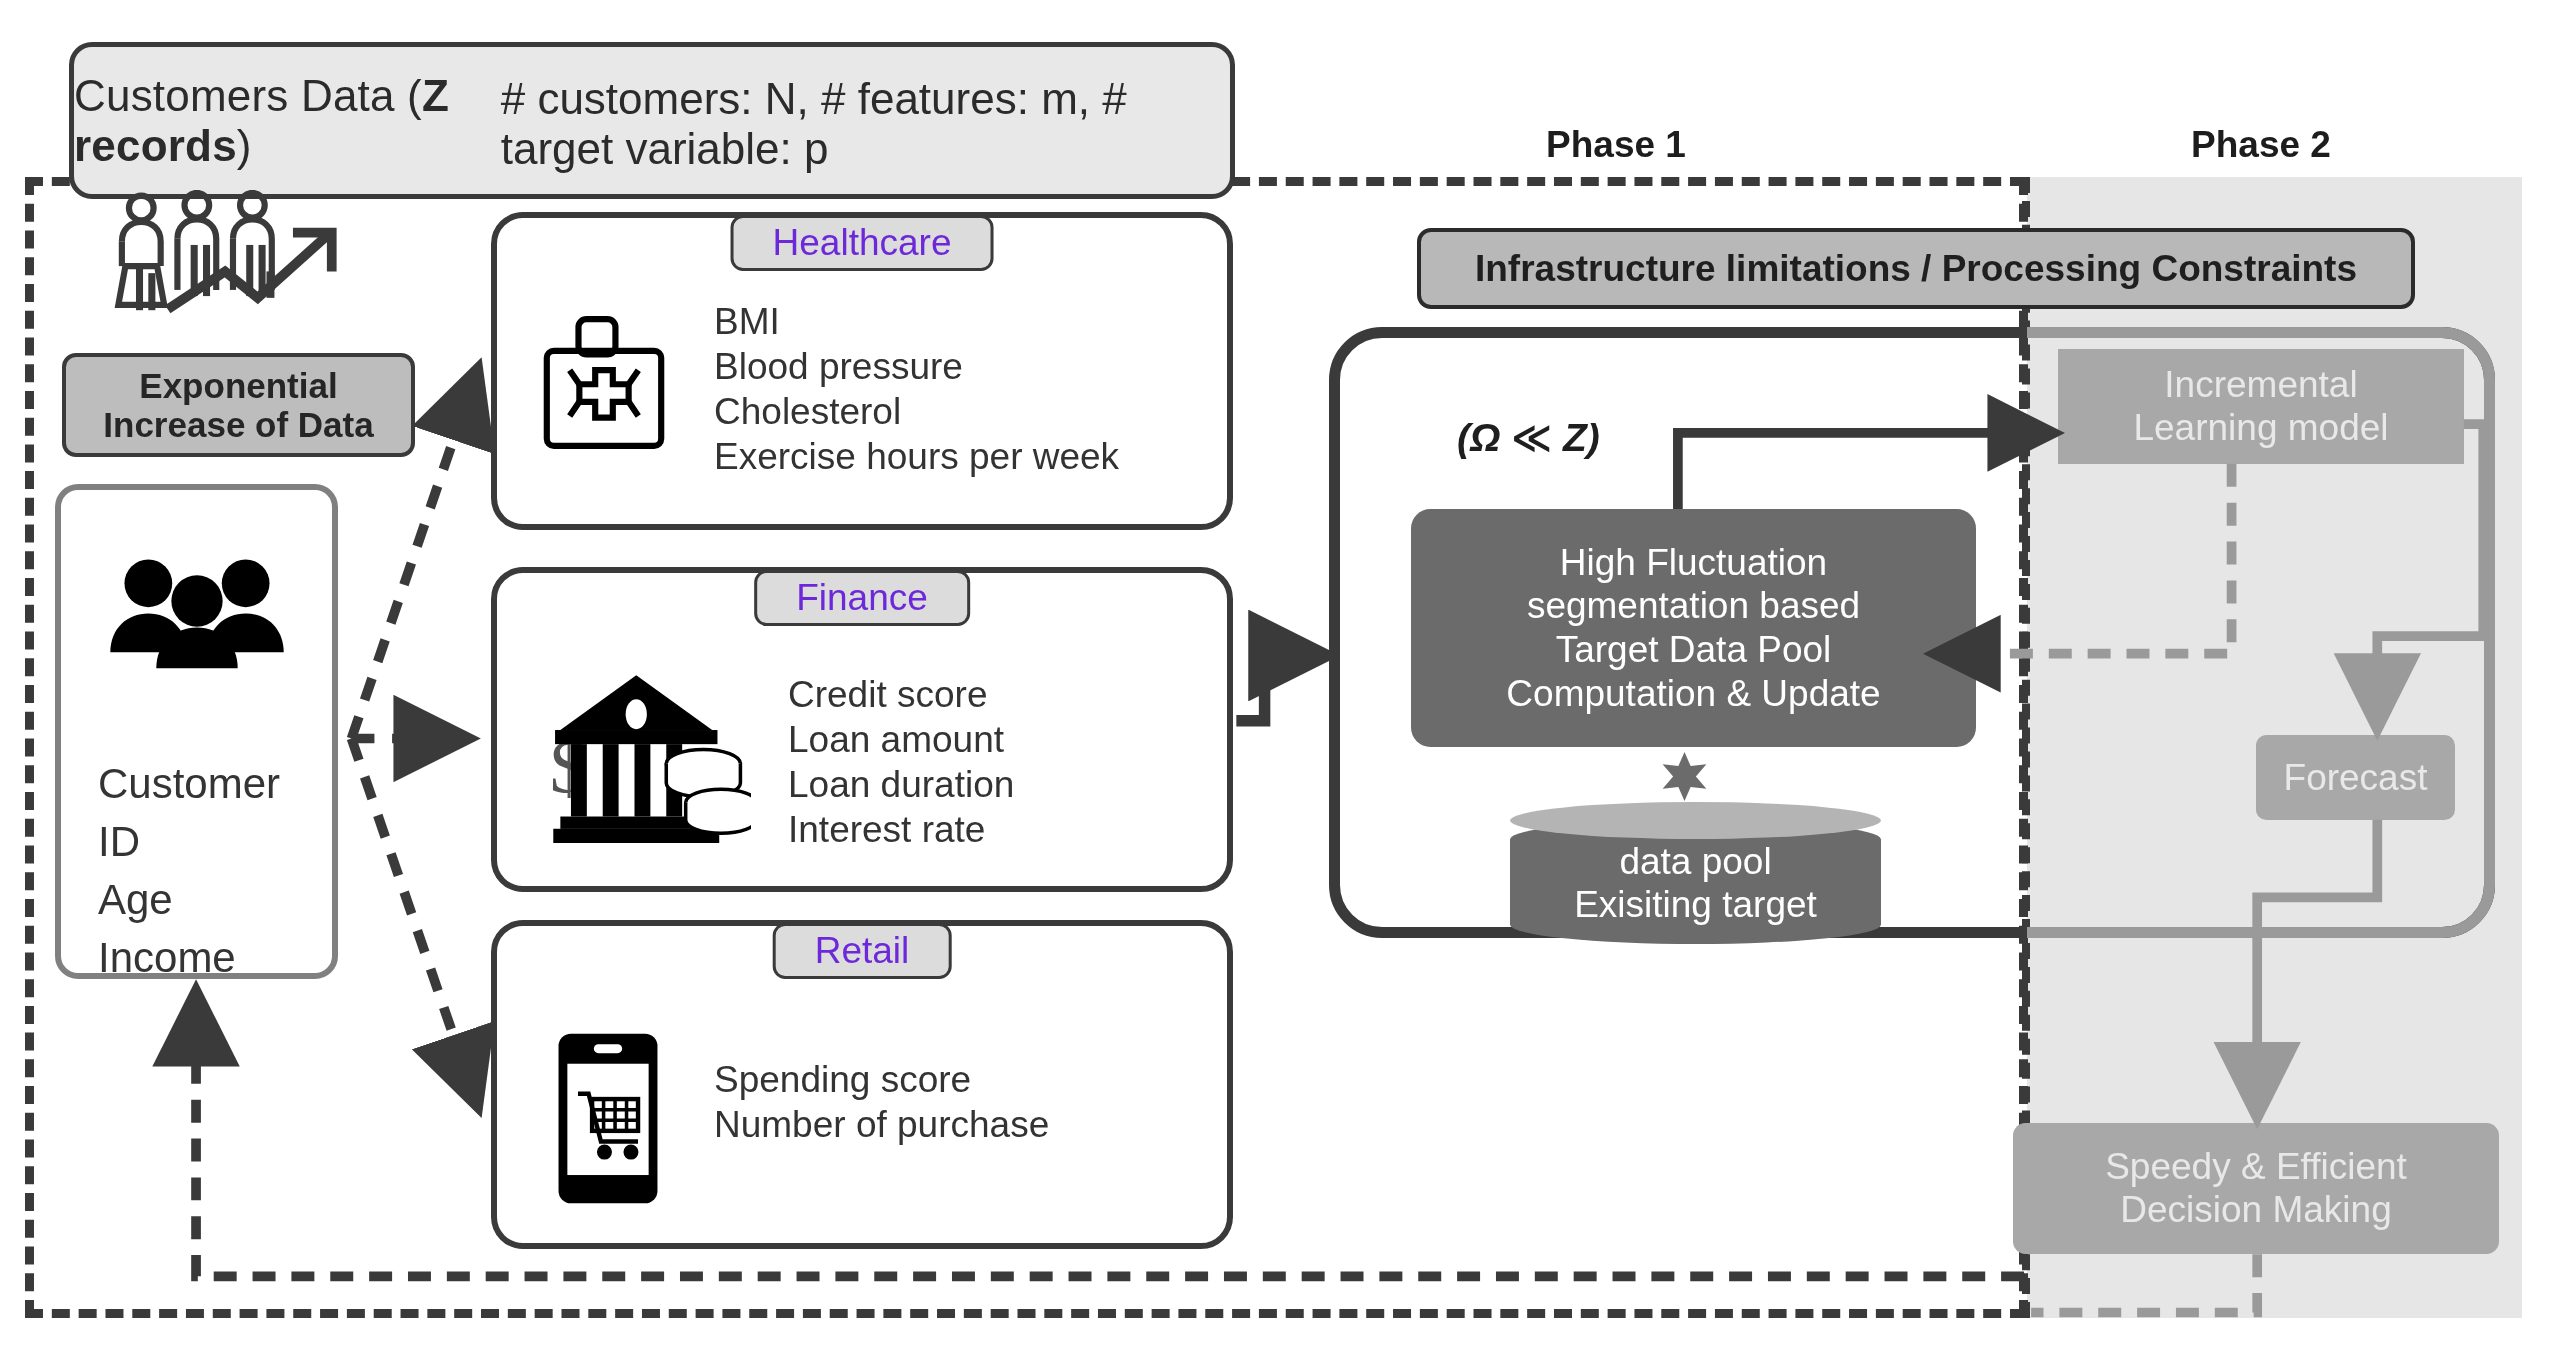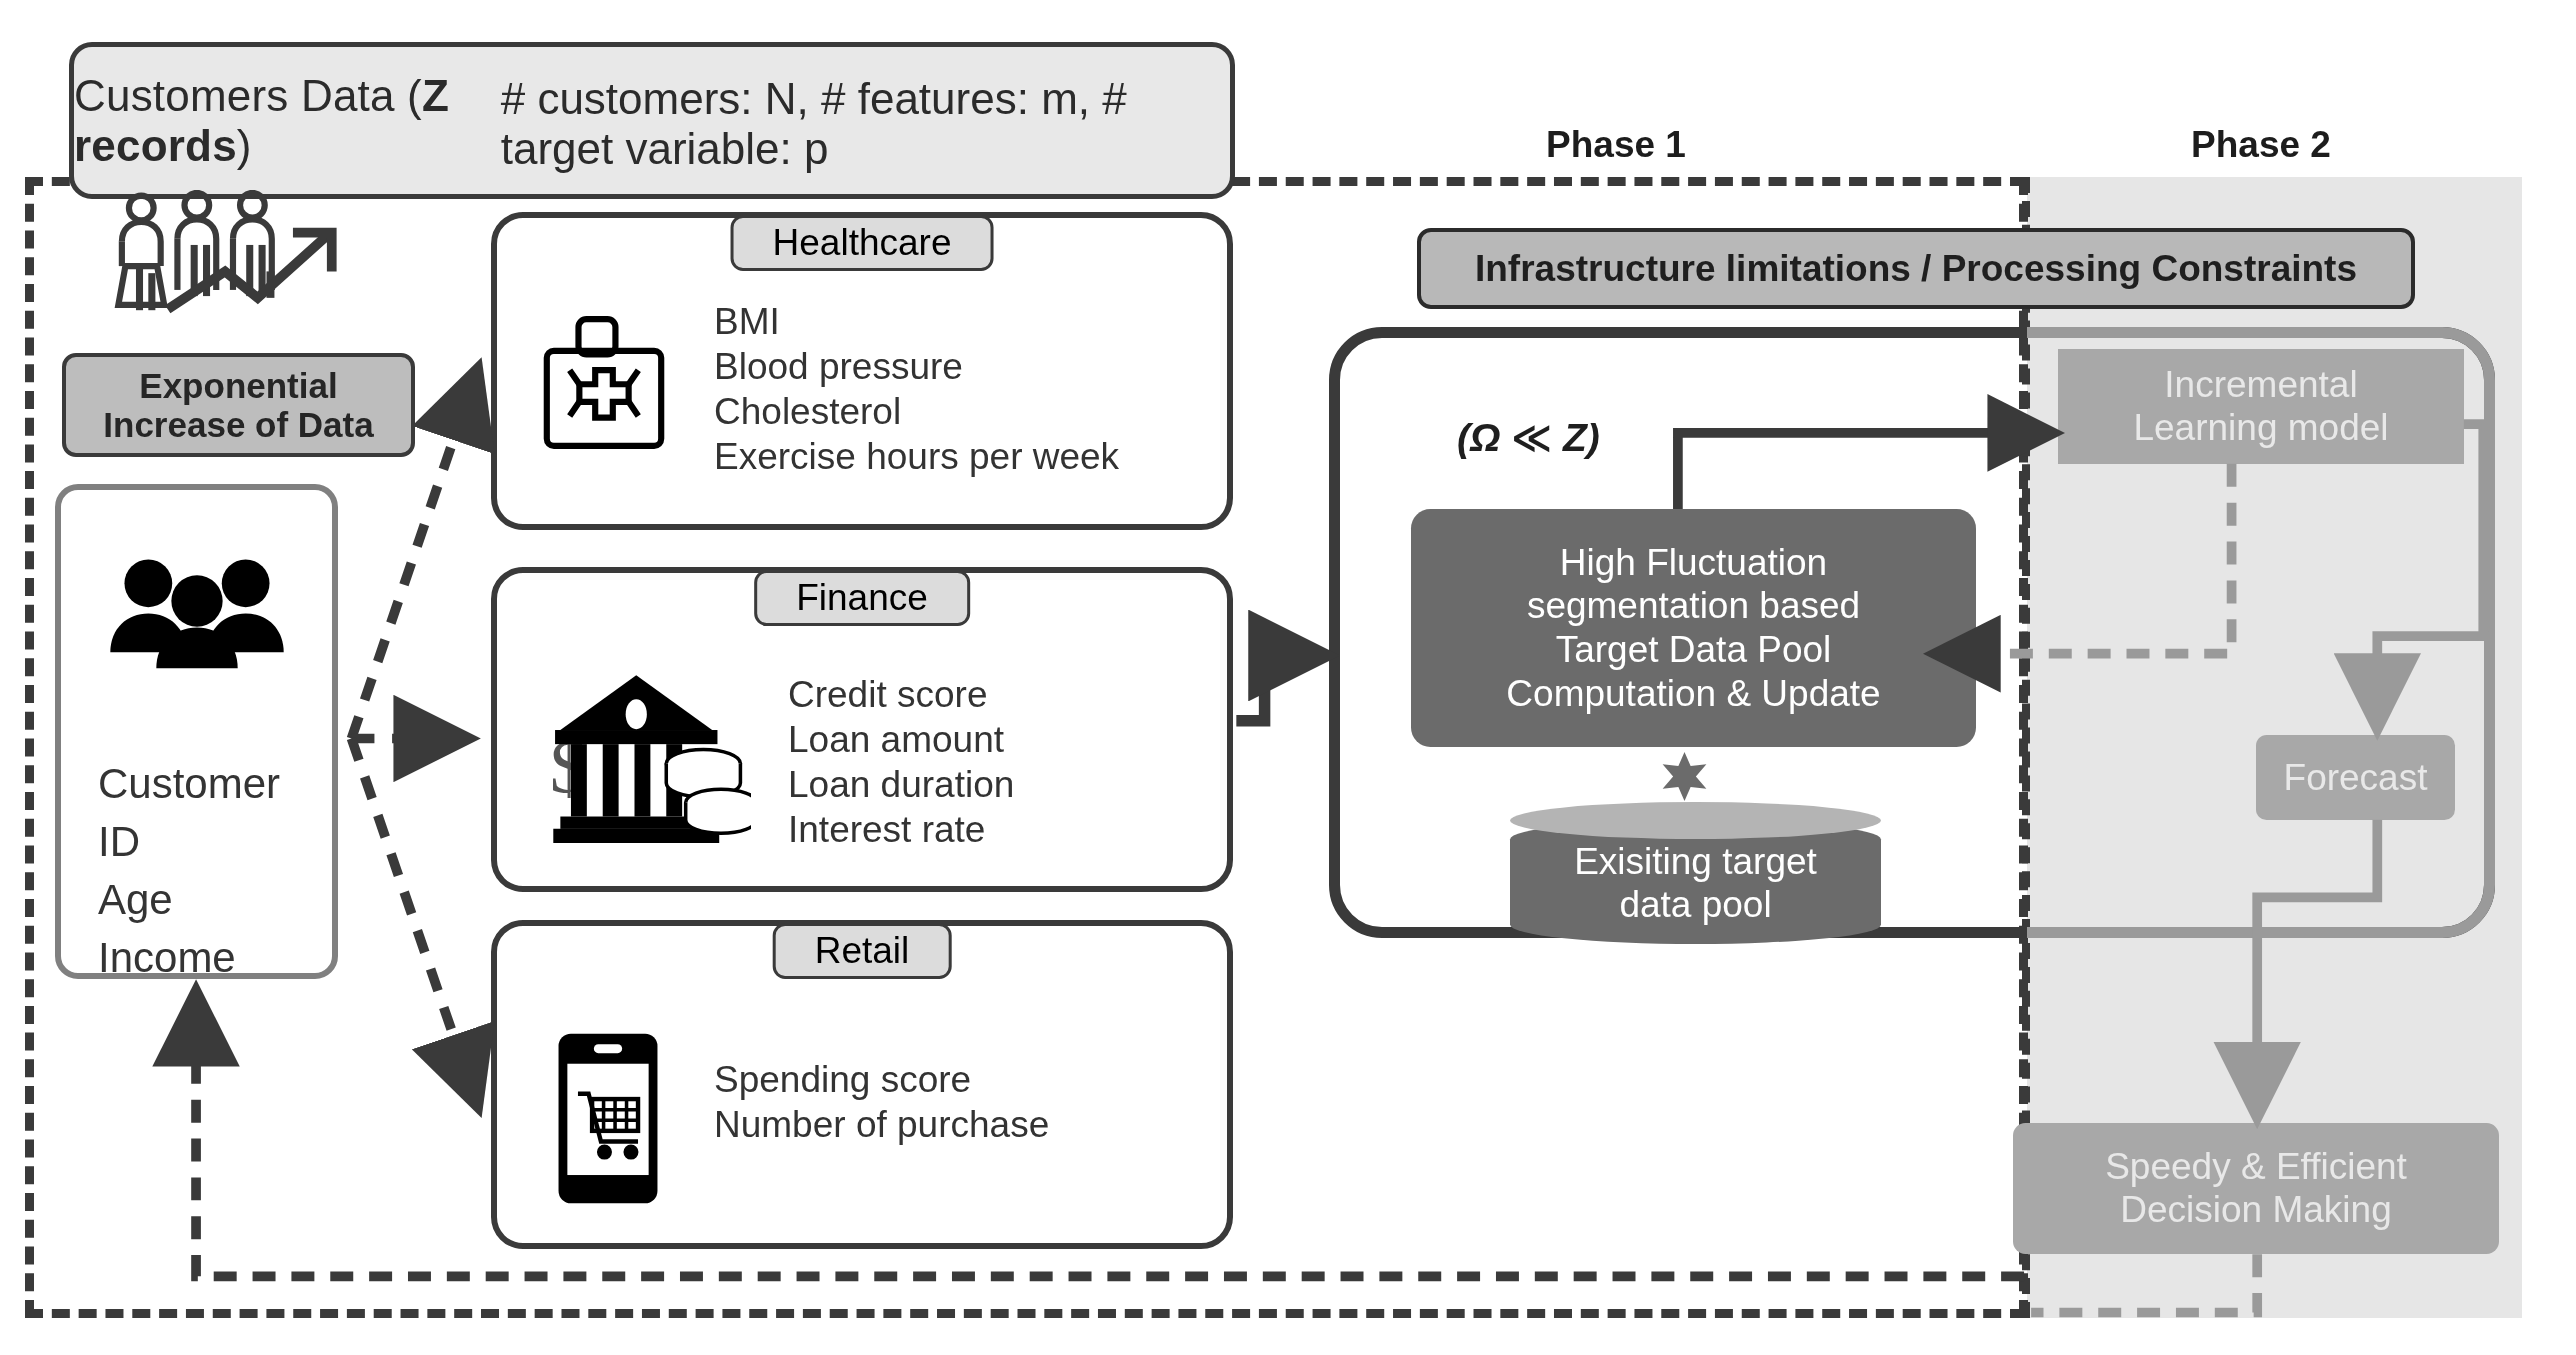--- a/index.html
+++ b/index.html
@@ -57,21 +57,21 @@
   
   .domain-card{
     border:6.2px solid #3a3a3a;border-radius:32px;background:#fff;left:491px;width:742px;
   }
   #card-health{top:212px;height:318px;}
   #card-finance{top:567px;height:325px;}
   #card-retail{top:920px;height:329px;}
   .domain-tag{
     position:absolute;left:50%;transform:translateX(-50%);top:-3.5px;
     background:#dcdcdc;border:3.5px solid #3a3a3a;border-radius:12.4px;
-    padding:4.4px 39px;font-size:37px;color:#000000;text-align:center;
+    padding:4.4px 39px;font-size:37px;color:#6d28d9;text-align:center;
   }
   .domain-items{
     position:absolute;font-size:37px;color:#333;line-height:1.22;left:217px;
   }
   #card-health .domain-items{top:81px;}
   #card-finance .domain-items{top:99px;left:291px;}
   #card-retail .domain-items{top:131px;left:217px;}
   .domain-ico{position:absolute;}
 
   
@@ -279,22 +279,22 @@
   <div class="abs" id="star-link">
     <svg viewBox="0 0 56 56" width="49" height="49">
       <path d="M28 0 L35 16 L53 14 L41 28 L53 42 L35 40 L28 56 L21 40 L3 42 L15 28 L3 14 L21 16 Z" fill="#6b6b6b"></path>
     </svg>
   </div>
 
   <div class="abs" id="datapool-cyl">
     <div class="cyl-body"></div>
     <div class="cyl-top"></div>
     <div class="cyl-txt">
+      <div>data pool</div>
       <div>Exisiting target</div>
-      <div>data pool</div>
     </div>
   </div>
 
   <div class="abs ctr" id="incr-model">
     <span>Incremental</span>
     <span>Learning model</span>
   </div>
 
   <div class="abs ctr" id="forecast-box">Forecast</div>
 

